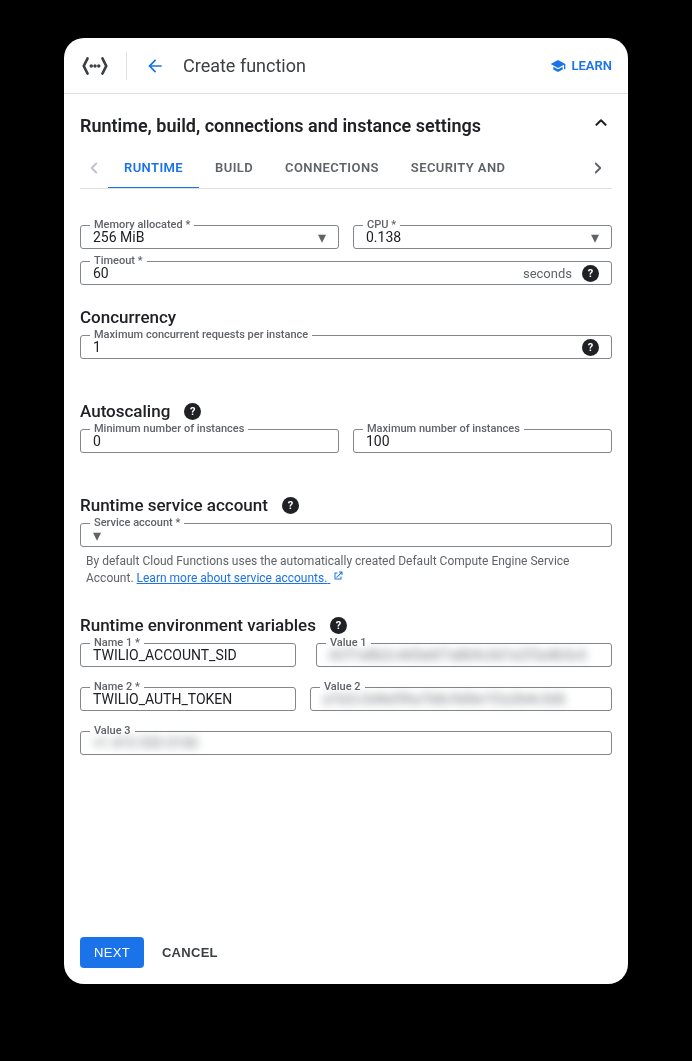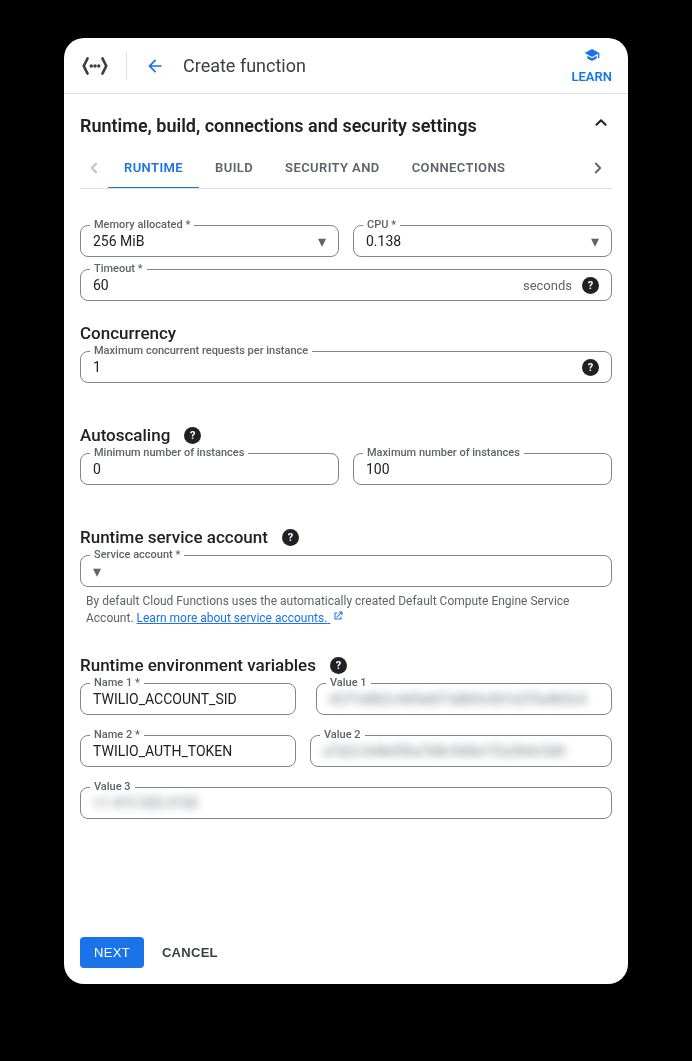--- a/index.html
+++ b/index.html
@@ -30,21 +30,21 @@
       align-items: center;
       height: 56px;
       padding: 0 16px;
       border-bottom: 1px solid #e0e0e0;
       gap: 14px;
     }
     .brand-icon { width: 32px; height: 32px; display:flex; align-items:center; }
     .vbar { width:1px; height:28px; background:#e0e0e0; }
     .back-btn { width:28px; height:28px; display:flex; align-items:center; justify-content:center; color:#1a73e8; cursor:pointer; border-radius:50%; }
     .title { font-size: 18px; color:#3c4043; font-weight:400; flex:1; }
-    .learn { display:flex; align-items:center; gap:6px; color:#1a73e8; font-weight:600; font-size:13px; cursor:pointer;flex-direction:column; }
+    .learn { display:flex; align-items:center; gap:6px; color:#1a73e8; font-weight:600; font-size:13px; cursor:pointer; }
 
     
     .content { flex:1; overflow-y:auto; padding: 0 16px 0 16px; position:relative; }
     .content::-webkit-scrollbar { width:8px; }
     .content::-webkit-scrollbar-thumb { background:#dadce0; border-radius:4px; }
 
     .section-header {
       display:flex; align-items:center; justify-content:space-between;
       padding: 18px 0 10px 0;
     }
@@ -63,22 +63,22 @@
     .tabs-arrow.fade { background: linear-gradient(to left, #fff 60%, rgba(255,255,255,0)); position:relative;}
 
     
     .row { display:flex; gap:14px; margin-bottom:8px; }
     .row > * { flex:1; }
 
     
     .field {
       position:relative;
       border:1px solid #80868b;
-      border-radius:8px;
-      height:32px;
+      border-radius:3px;
+      height:24px;
       display:flex; align-items:center;
       padding: 0 12px;
       margin-top:12px;
     }
     .field-label {
       position:absolute; top:-8px; left:9px; background:#fff; padding:0 4px;
       font-size:11px; color:#5f6368; font-weight:500;
     }
     .field-value { font-size:14px; color:#202124; flex:1; border:none; outline:none; background:transparent; font-family:inherit; }
     .field-value.blur { filter: blur(4px); color:#70757a; }
@@ -129,39 +129,39 @@
       <svg width="16" height="16" viewBox="0 0 24 24">
           <path d="M12 3 L1 9l11 6 9-4.91V17h2V9L12 3zM5 13.18v4L12 21l7-3.82v-4L12 17 5 13.18z" fill="#1a73e8"></path>
         </svg>
       <span>LEARN</span>
     </span>
   </div>
 
   <div class="content">
 
     <div class="section-header">
-      <h2>Runtime, build, connections and security settings</h2>
+      <h2>Runtime, build, connections and instance settings</h2>
       <span class="collapse-icon">
         <svg width="22" height="22" viewBox="0 0 24 24">
             <path d="M7 14l5-5 5 5" stroke="#202124" stroke-width="2.2" fill="none" stroke-linecap="round" stroke-linejoin="round"></path>
           </svg>
       </span>
     </div>
 
     <div class="tabs-wrap">
       <span class="tabs-arrow">
         <svg width="18" height="18" viewBox="0 0 24 24">
             <path d="M15 6l-6 6 6 6" stroke="#bdc1c6" stroke-width="2.4" fill="none" stroke-linecap="round" stroke-linejoin="round"></path>
           </svg>
       </span>
       <div class="tabs">
         <div class="tab active">RUNTIME</div>
         <div class="tab">BUILD</div>
+        <div class="tab">CONNECTIONS</div>
         <div class="tab">SECURITY AND</div>
-        <div class="tab">CONNECTIONS</div>
       </div>
       <span class="tabs-arrow fade">
         <svg width="18" height="18" viewBox="0 0 24 24">
             <path d="M9 6l6 6-6 6" stroke="#5f6368" stroke-width="2.4" fill="none" stroke-linecap="round" stroke-linejoin="round"></path>
           </svg>
       </span>
     </div>
 
     <div class="row">
       <div class="field">

